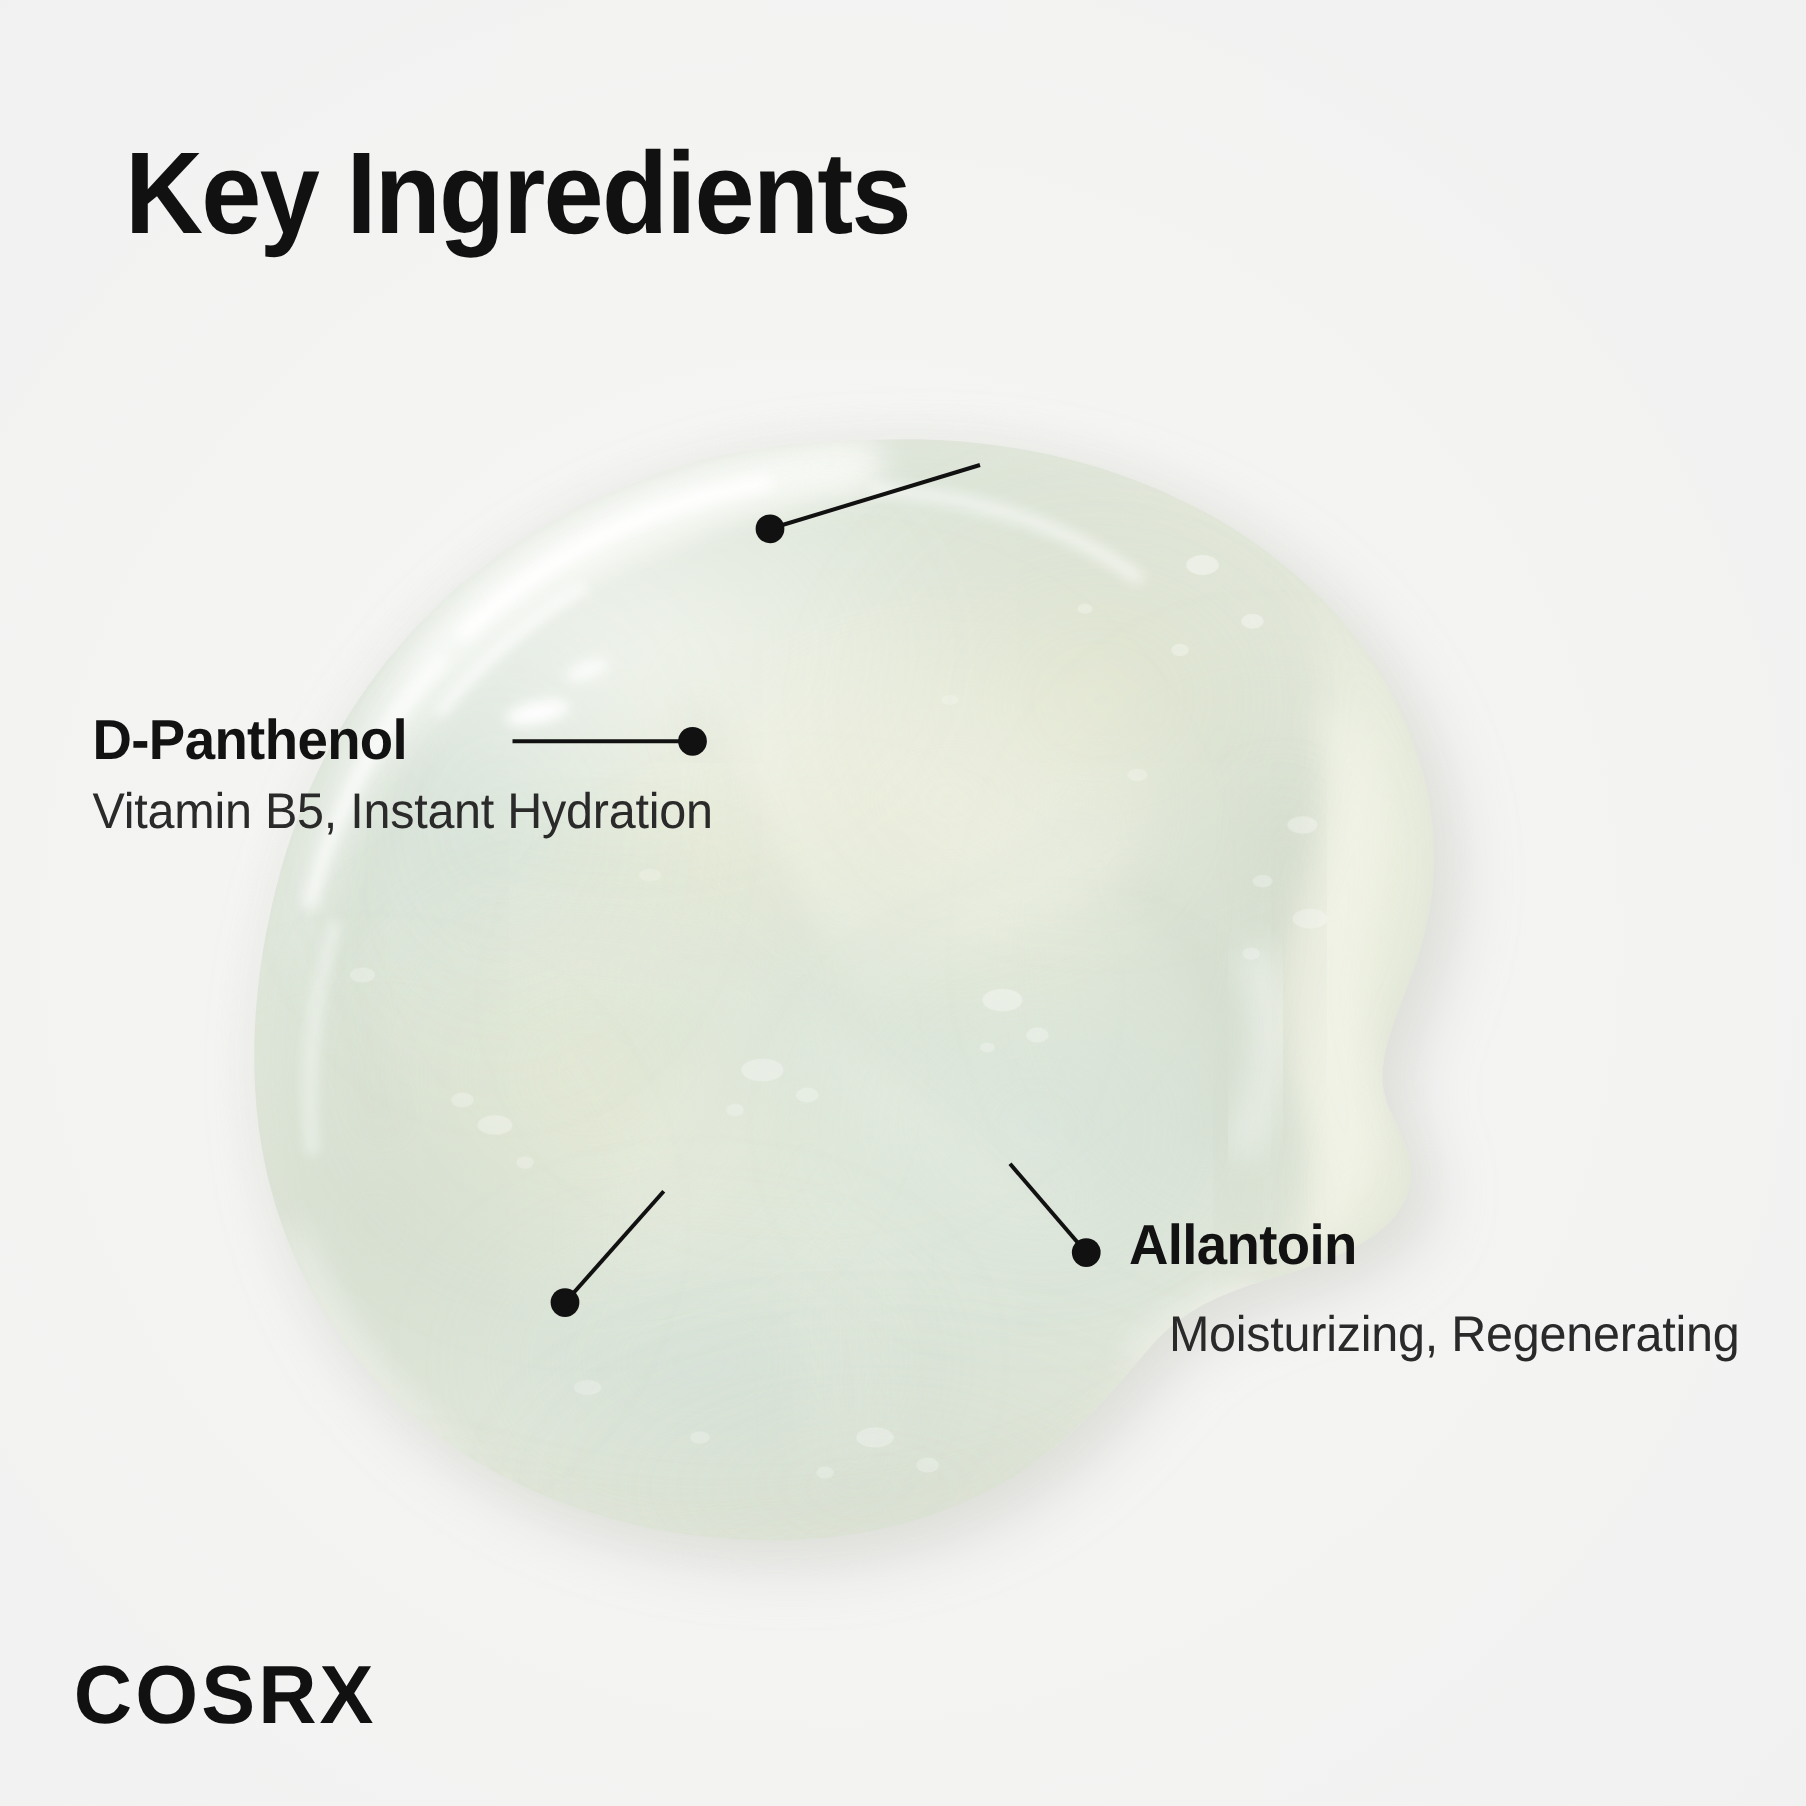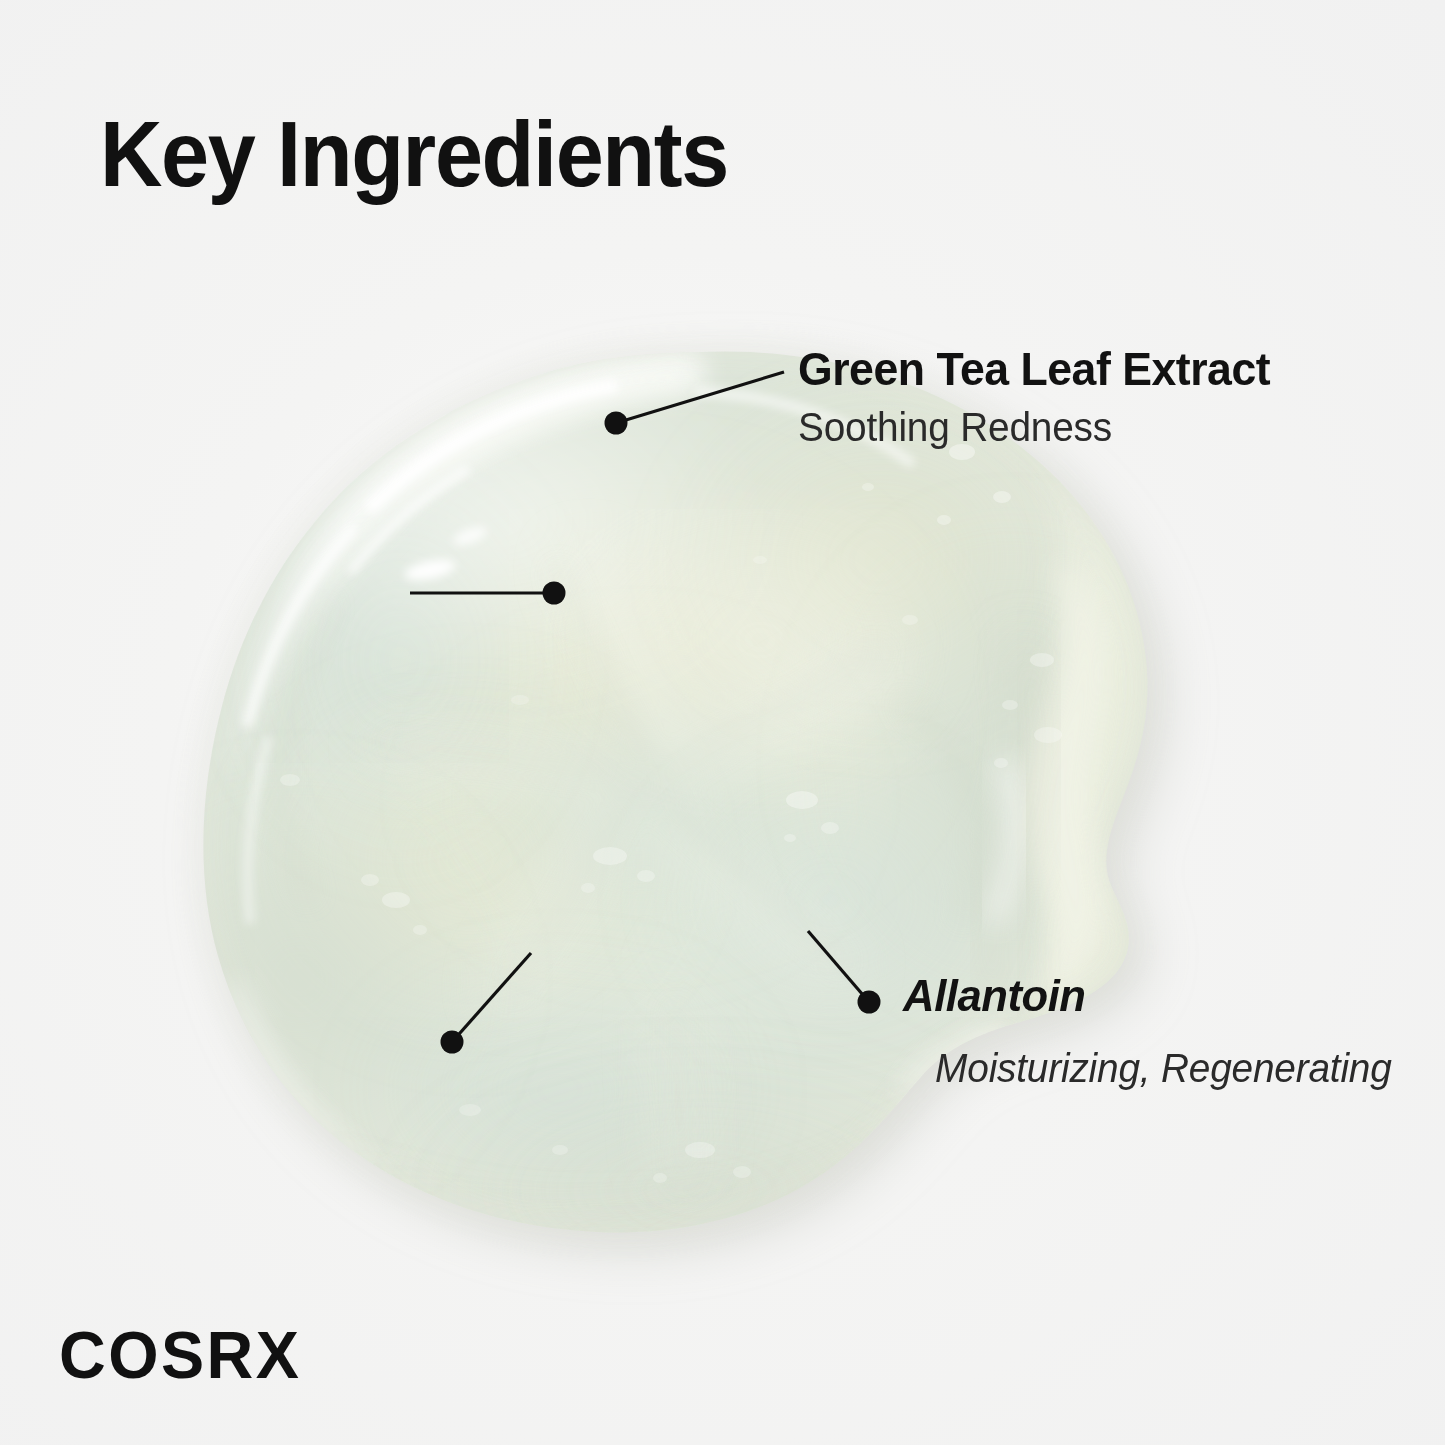--- a/index.html
+++ b/index.html
@@ -394,27 +394,27 @@
       <line x1="452" y1="1042" x2="531" y2="953" stroke="#111111" stroke-width="3.2"></line>
       <circle cx="452" cy="1042" r="11.5" fill="#111111"></circle>
     </g>
 
     <g>
       <line x1="869" y1="1002" x2="808" y2="931" stroke="#111111" stroke-width="3.2"></line>
       <circle cx="869" cy="1002" r="11.5" fill="#111111"></circle>
     </g>
   </svg>
 
-  <div class="label-block" id="lbl-greentea">
-    <div class="label-title">Green Tea Leaf Extract</div>
-    <div class="label-sub">Soothing Redness</div>
+
+  <div class="label-block" id="lbl-panthenol">
+    <div class="label-title">D-Panthenol</div>
+    <div class="label-sub">Vitamin B5, Instant Hydration</div>
   </div>
 
 
-
-  <div class="label-block align-right" id="lbl-allantoin" style="width: 504px; position: absolute; font-style: italic;">
+  <div class="label-block align-right" id="lbl-allantoin" style="width: 504px; position: absolute;">
     <div class="label-title" style="text-align:left;">Allantoin</div>
     <div class="label-sub" style="position:absolute; right:0; top:64px; white-space:nowrap;">Moisturizing, Regenerating</div>
   </div>
 
   <div class="brand-logo">COSRX</div>
 
 </div>
 
 </body></html>

